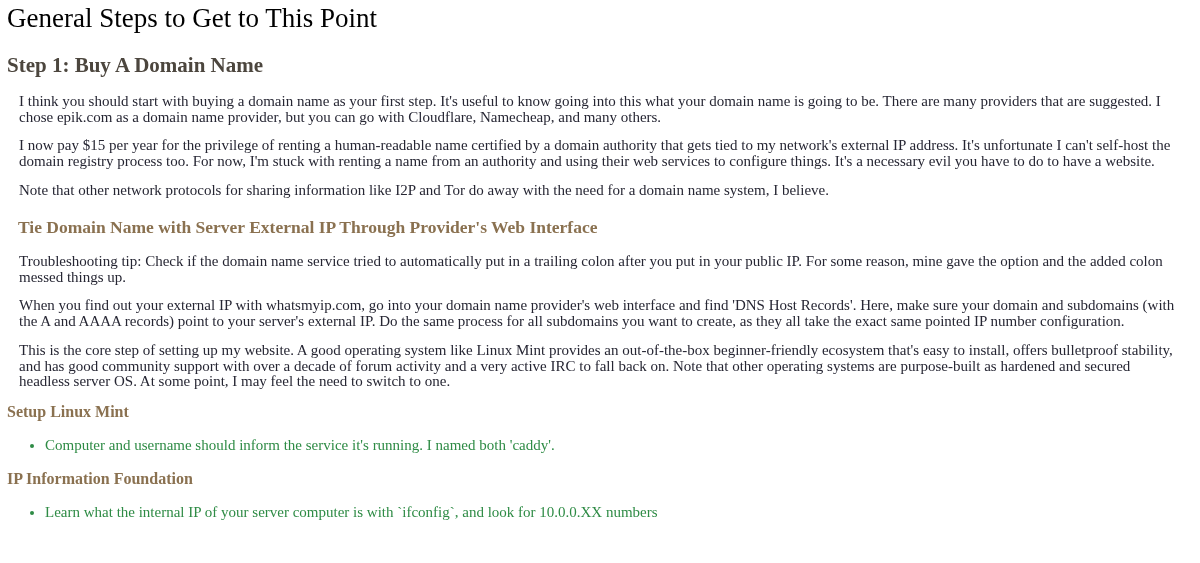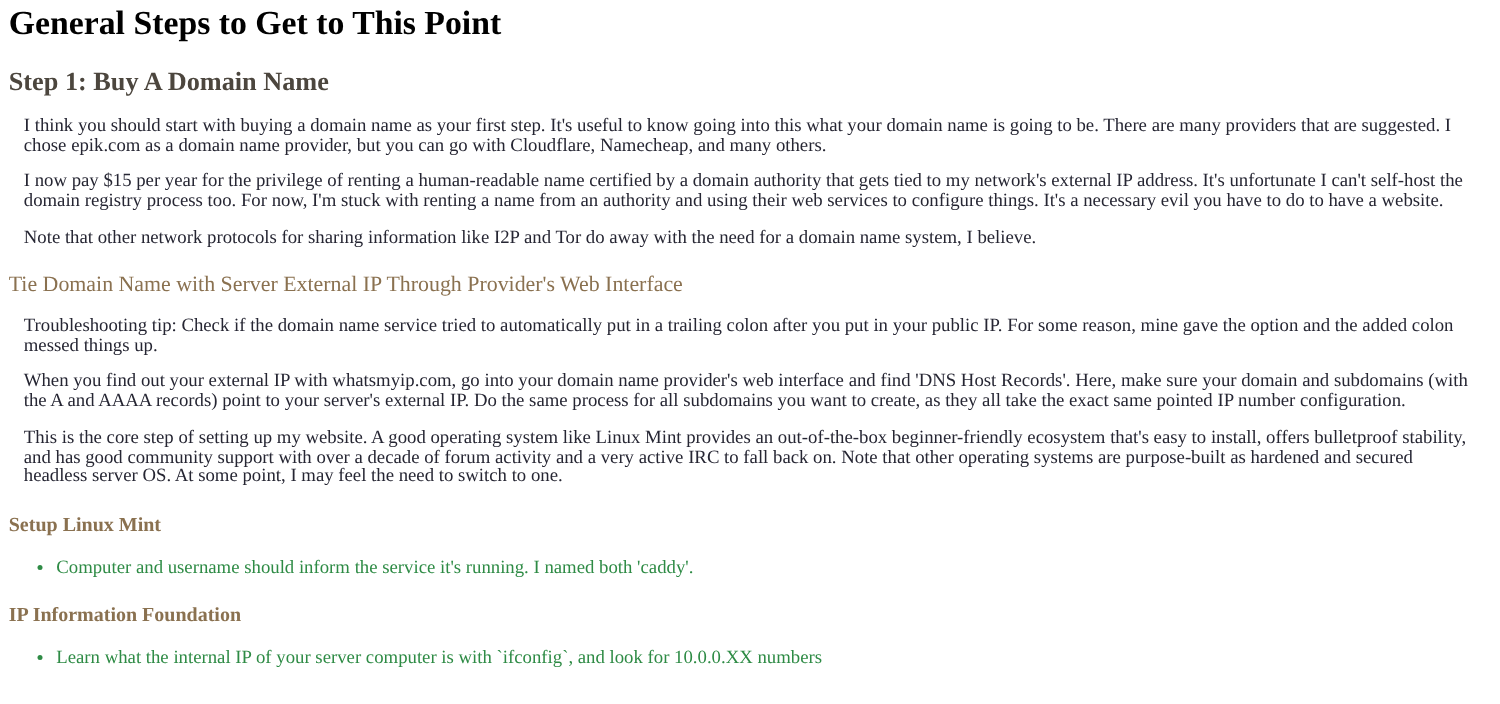--- a/index.html
+++ b/index.html
@@ -13,44 +13,44 @@
     width: 1200px;
     height: 563px;
     overflow: hidden;
     box-sizing: border-box;
   }
   .page {
     padding: 2px 7px 0 7px;
   }
   h1.main-title {
     font-size: 27px;
-    font-weight: bold;
+    font-weight: normal;
     color: #000000;
     margin: 2px 0 20px 0;
     line-height: 1.1;
   }
   h2.section-heading {
     font-size: 21px;
     font-weight: bold;
     color: #4c463e;
     margin: 20px 0 17px 0;
     line-height: 1.1;
   }
   h3.sub-heading {
     font-size: 17.5px;
-    font-weight: normal;
+    font-weight: bold;
     color: #8a7150;
-    margin: 19px 0 17px 0;
+    margin: 19px 0 17px 11px;
     line-height: 1.1;
   }
   h4.minor-heading {
     font-size: 16px;
     font-weight: bold;
     color: #8a7150;
-    margin: 22px 0 17px 0;
+    margin: 8px 0 17px 0;
     line-height: 1.1;
   }
   p.body-paragraph {
     font-size: 15px;
     line-height: 1.05;
     margin: 13px 12px;
   }
   ul.task-list {
     margin: 17px 0;
     padding-left: 38px;

